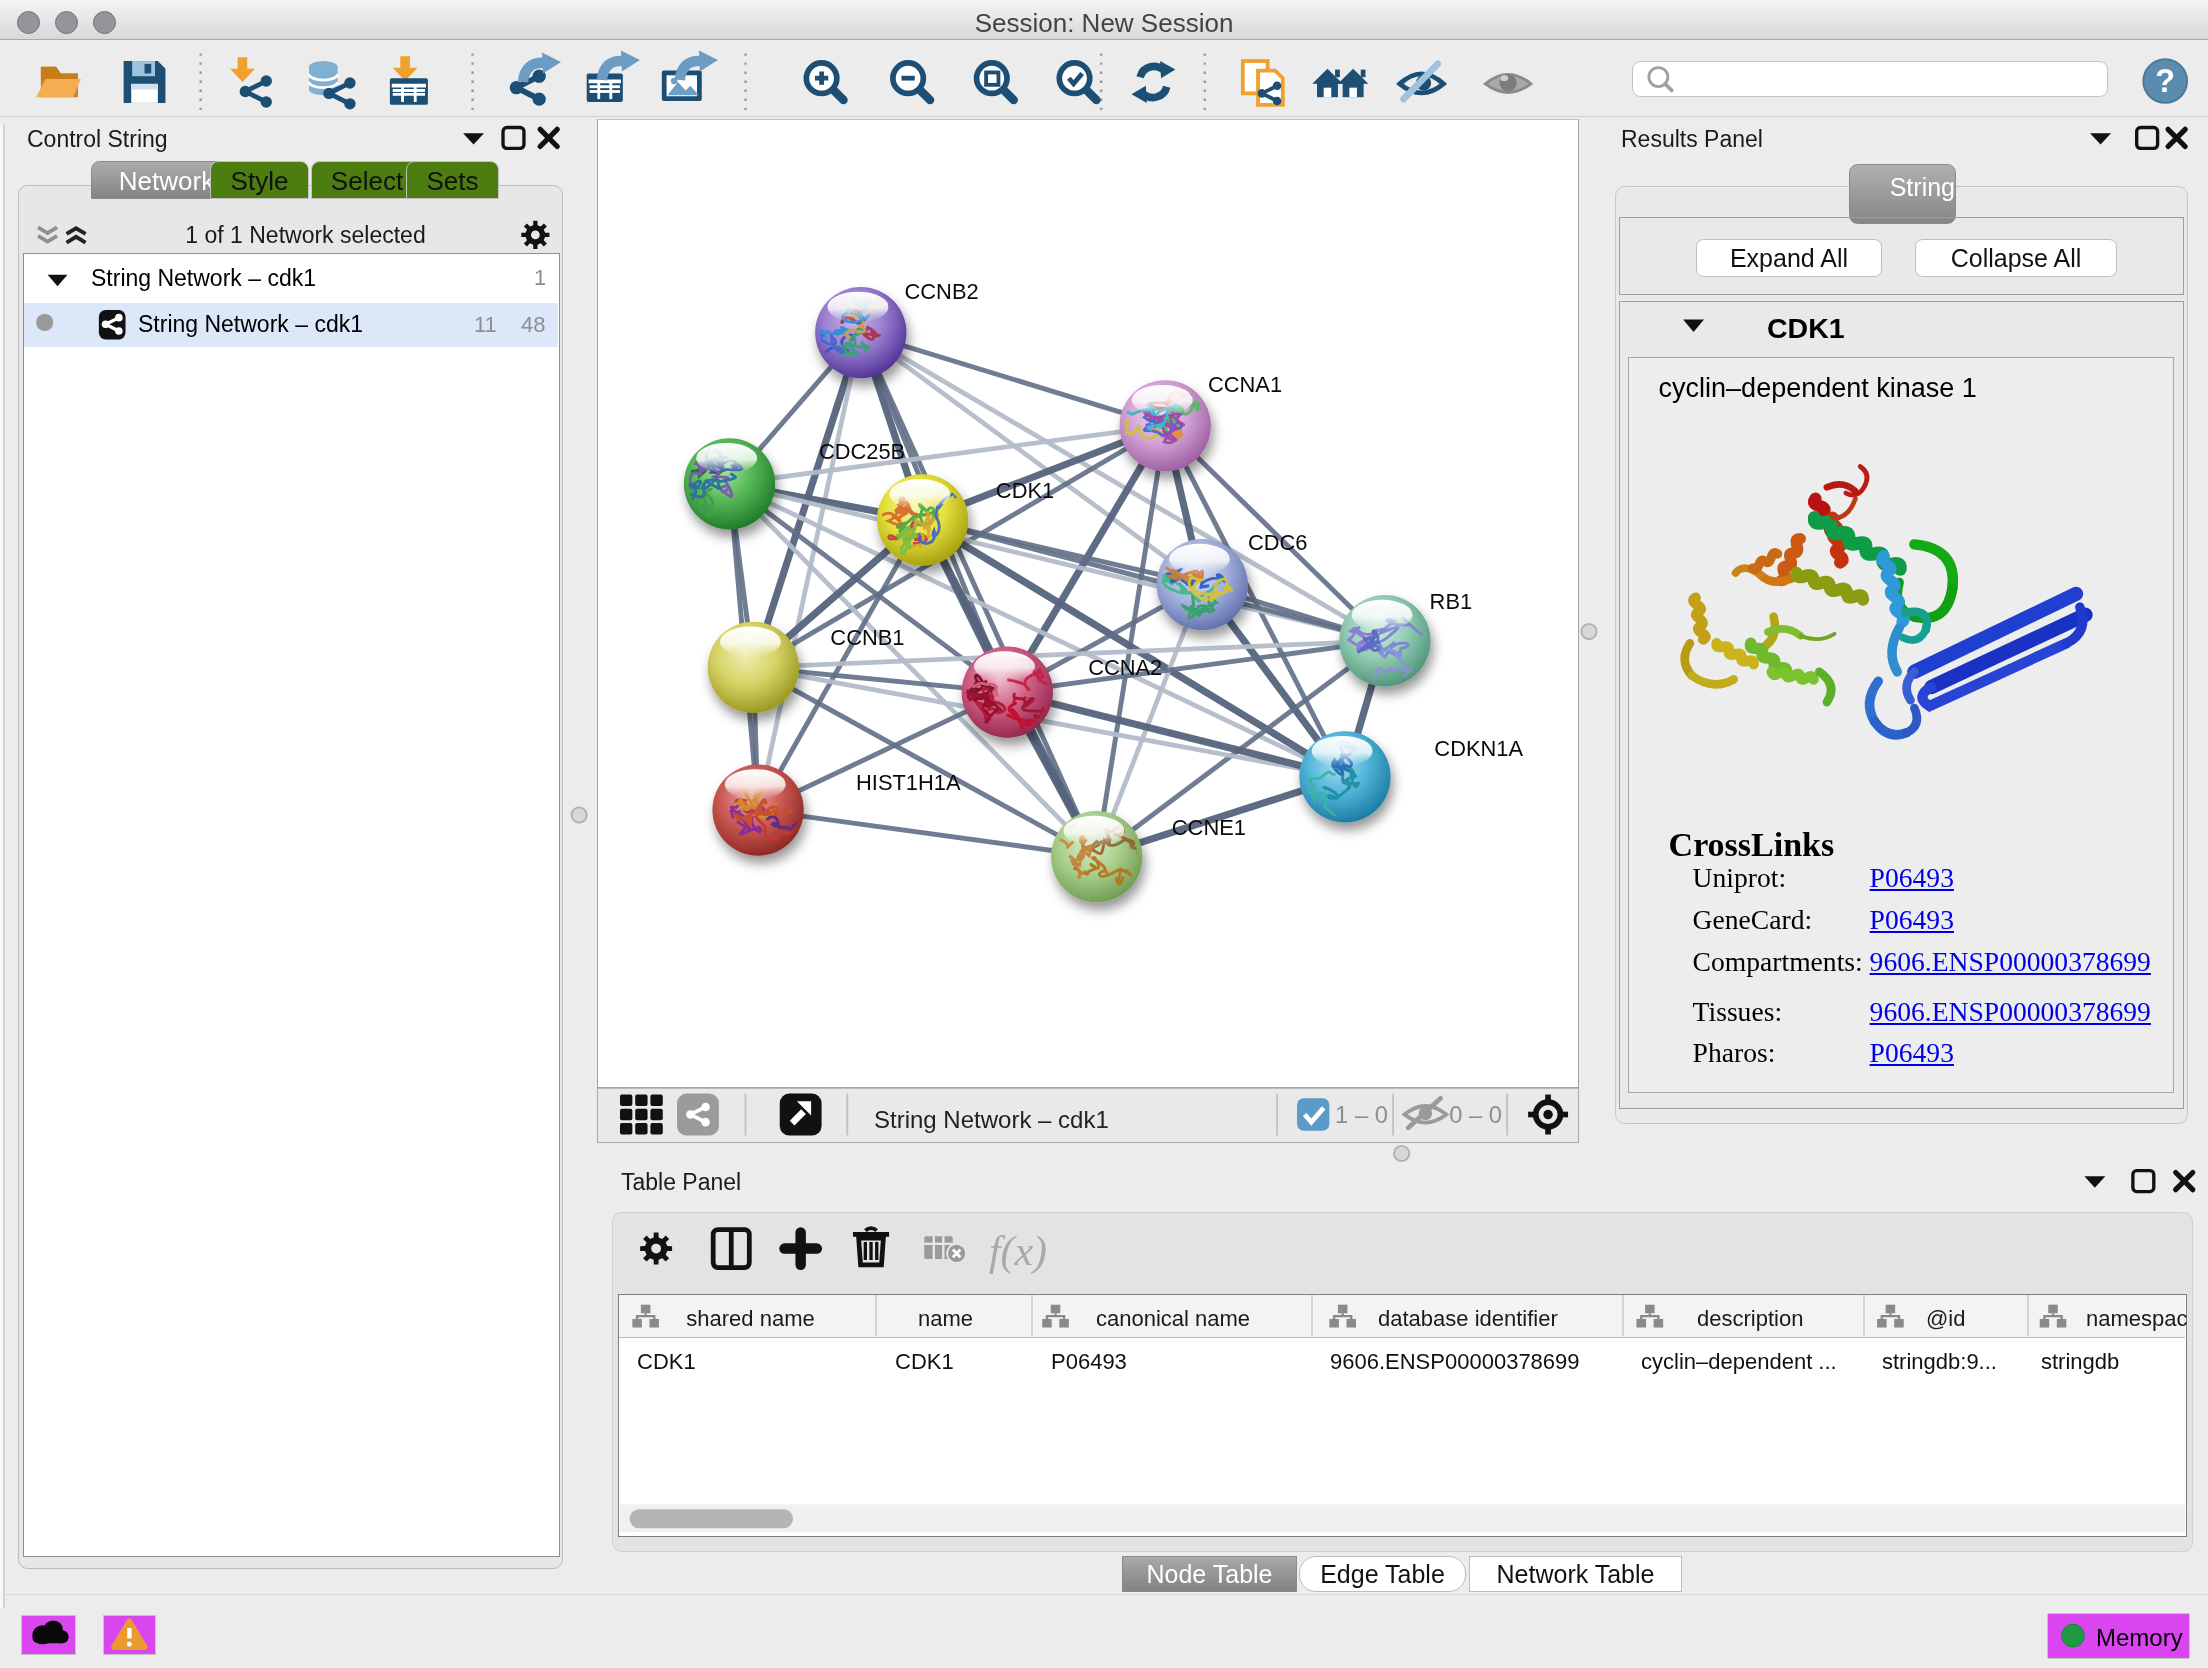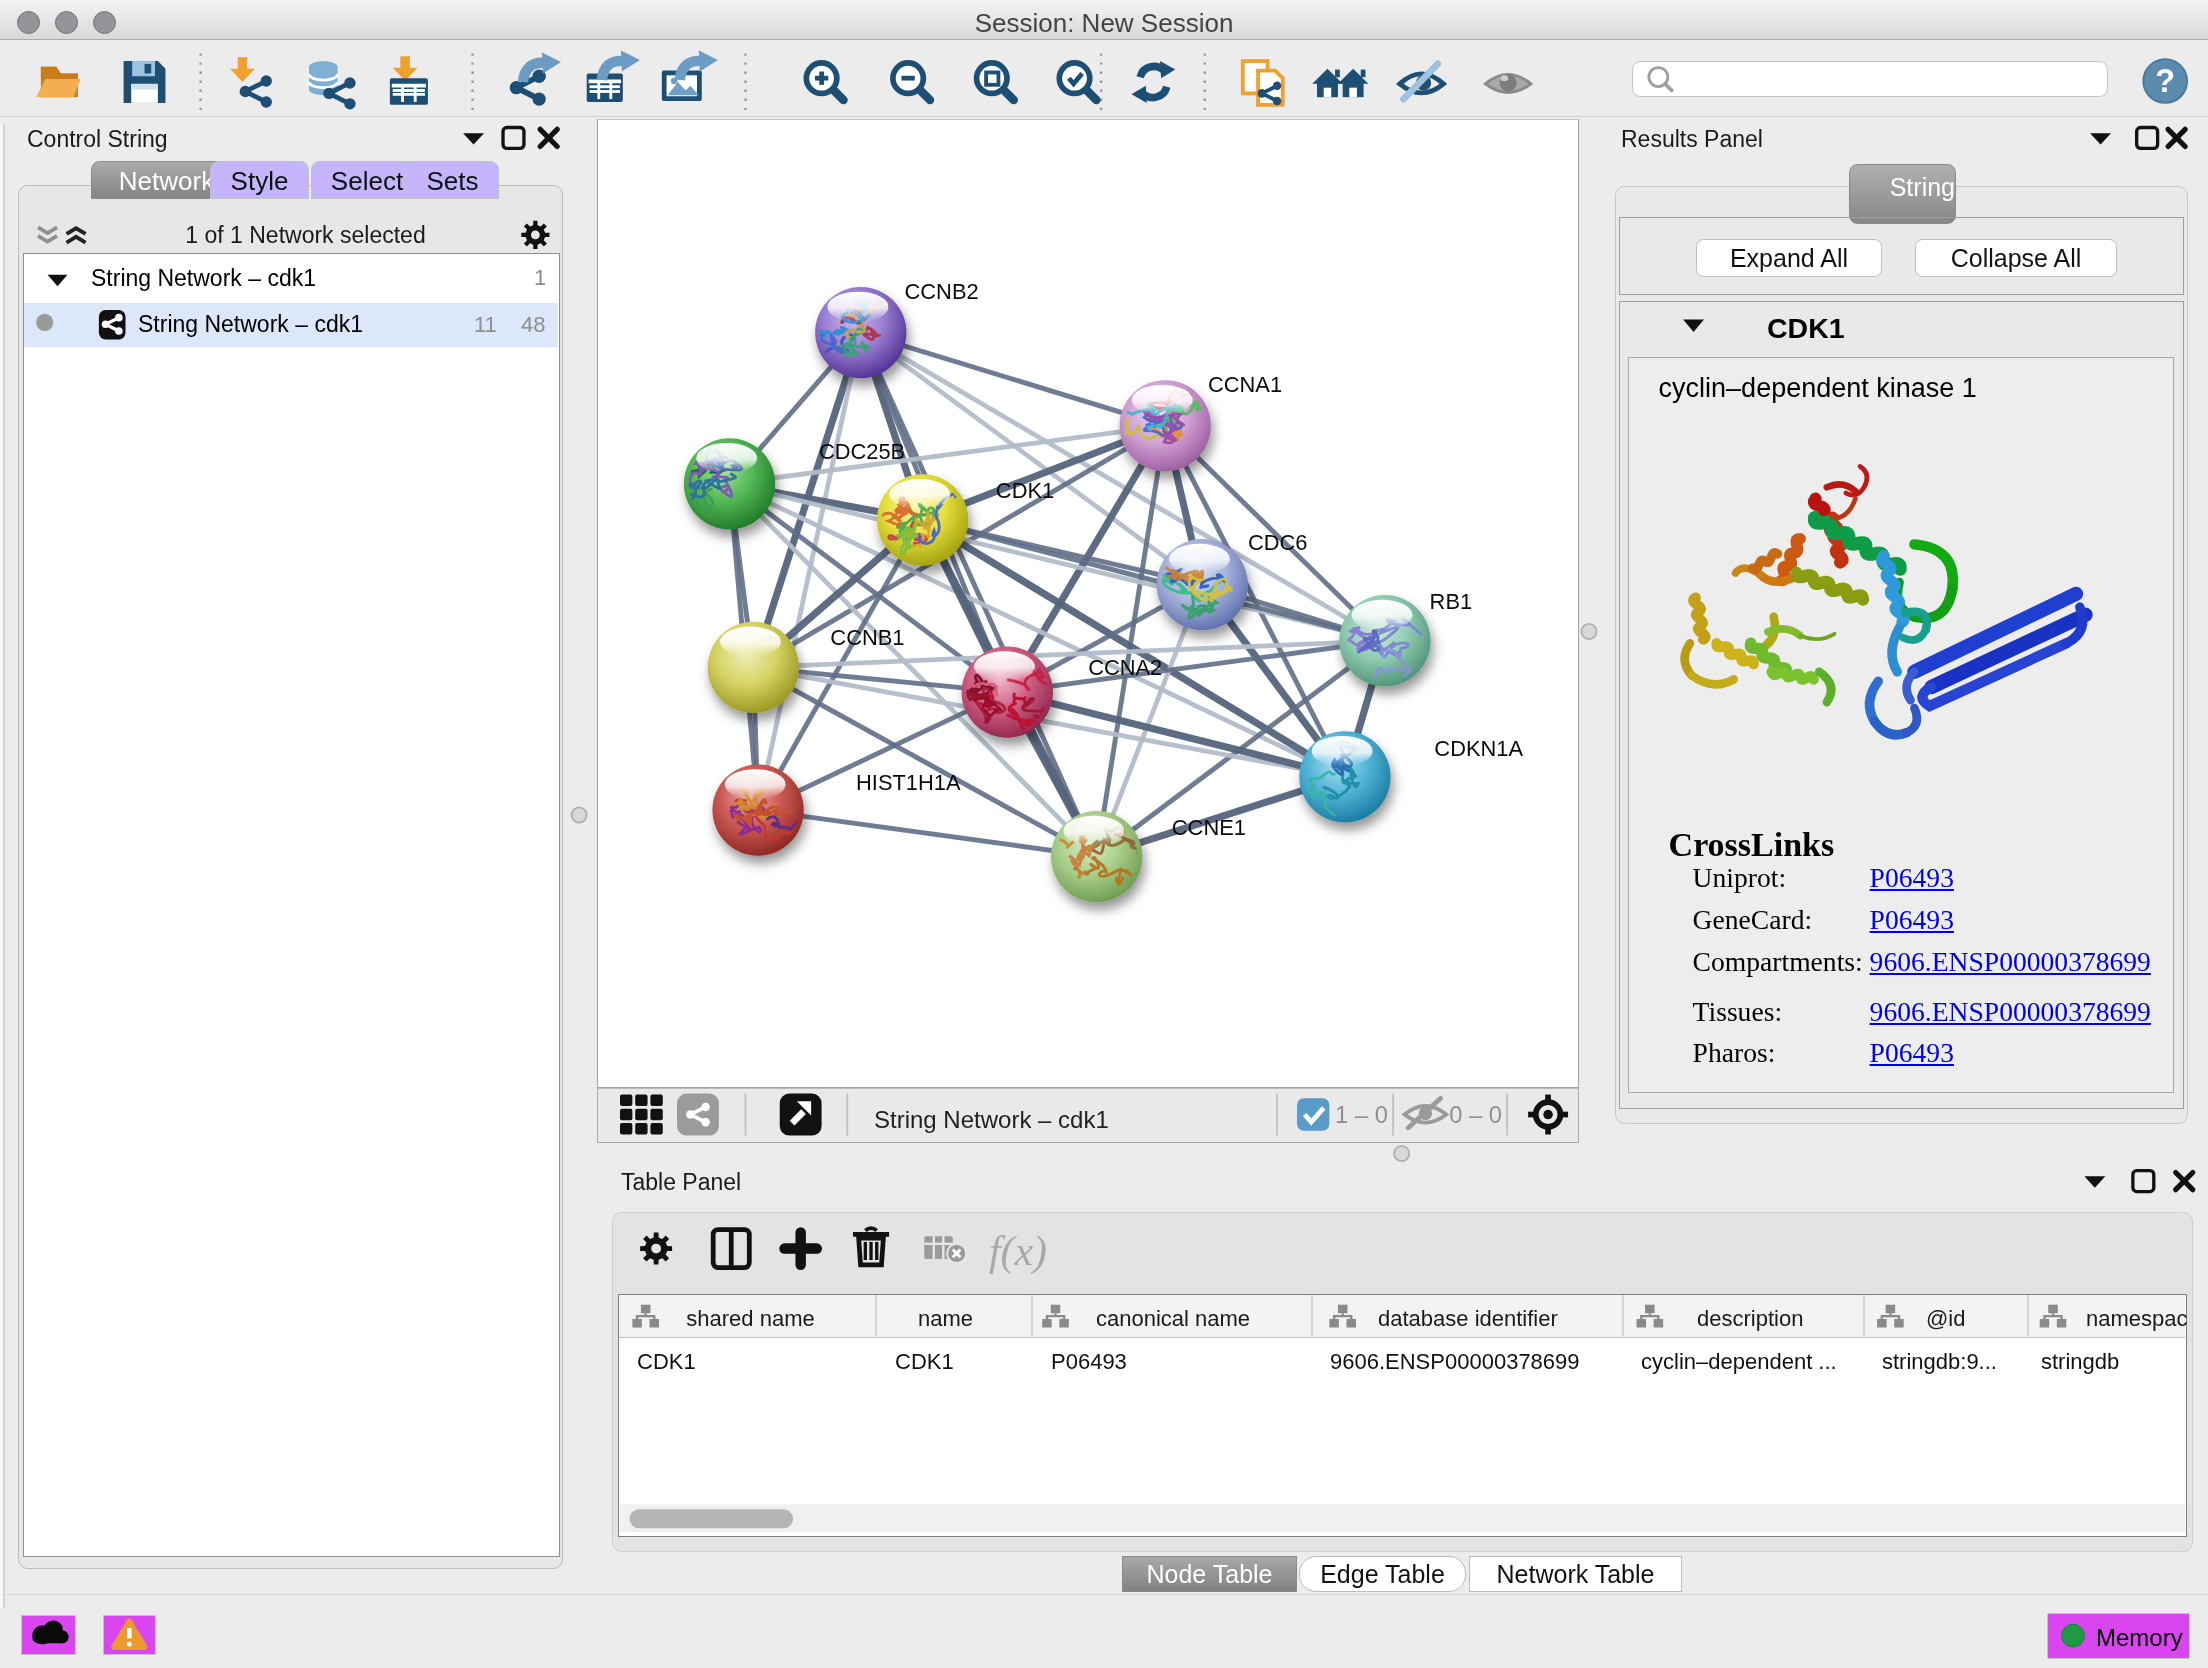--- a/index.html
+++ b/index.html
@@ -6,21 +6,21 @@
 html,body { width:2208px; height:1668px; background:#ececec; font-family:"Liberation Sans",sans-serif; overflow:hidden; }
 .abs { position:absolute; }
 #titlebar { left:0; top:0; width:2208px; height:40px; background:linear-gradient(#f4f4f4,#d8d8d8); border-bottom:1.9px solid #a9a9a9; }
 .light { width:23px; height:23px; border-radius:50%; background:#96949a; border:1px solid #747278; top:10.5px; }
 #title { width:2208px; text-align:center; top:7.6px; font-size:26px; color:#434343; }
 #toolbar { left:0; top:42px; width:2208px; height:75px; background:#ececec; border-bottom:1.9px solid #cfcfcf; }
 #searchbox { left:1632px; top:61px; width:476px; height:36px; background:#fff; border:1.9px solid #c3c3c3; border-radius:8.6px; }
 
 .ptitle { font-size:23px; color:#1a1a1a; }
 
-#cp-tabs .tab { position:absolute; top:161px; height:38px; font-size:26px; text-align:center; line-height:38px; background:#c4b5fd; border:1px solid #c2c2c2; border-radius:8.6px 8.6px 0 0; color:#111; }
+#cp-tabs .tab { position:absolute; top:161px; height:38px; font-size:26px; text-align:center; line-height:38px; background:#4d7c0f; border:1px solid #c2c2c2; border-radius:8.6px 8.6px 0 0; color:#111; }
 #cp-tabs .sel { background:linear-gradient(#ababab,#848484); color:#fff; border-color:#8a8a8a; }
 #cpbox { left:18px; top:185px; width:545px; height:1384px; background:#e7e7e7; border:1px solid #bcbcbc; border-radius:9.5px; }
 #cpsubhdr { left:23px; top:202px; width:533px; height:49px; font-size:23px; color:#1a1a1a; }
 #cptree { left:23px; top:253px; width:537px; height:1304px; background:#fff; border:1.9px solid #8f8f8f; }
 #cprow2 { position:absolute; left:0; top:49px; width:534px; height:44px; background:#dce7fa; }
 
 #canvas { left:597px; top:119px; width:982px; height:969px; background:#fff; border:1px solid #a2a2a2; border-top:1px solid #c2c2c2; overflow:hidden;padding-left:14px; }
 #cvtoolbar { left:597px; top:1088px; width:982px; height:55px; background:#e9e9e9; border:1px solid #a9a9a9; border-top:1px solid #bababa; }
 
 #rpbox { left:1615px; top:186px; width:573px; height:938px; background:#e9e9e9; border:1px solid #c6c6c6; border-radius:9.5px; }

